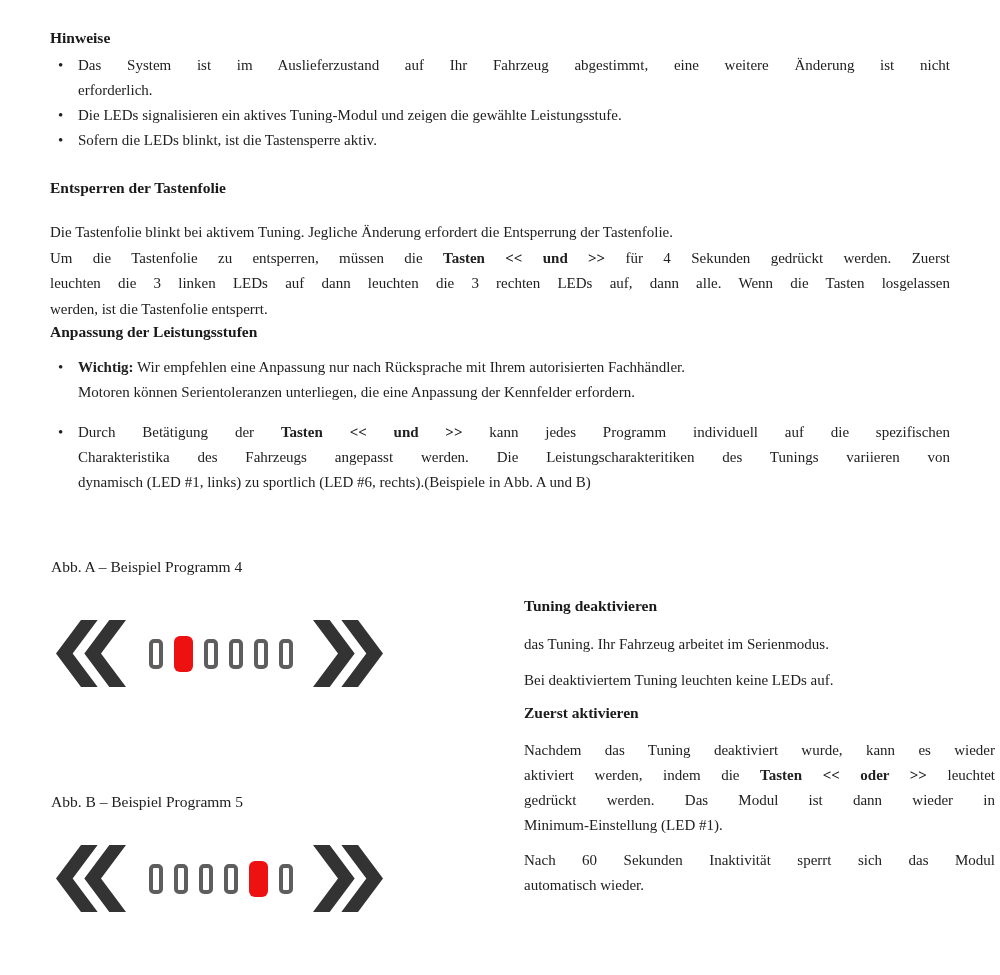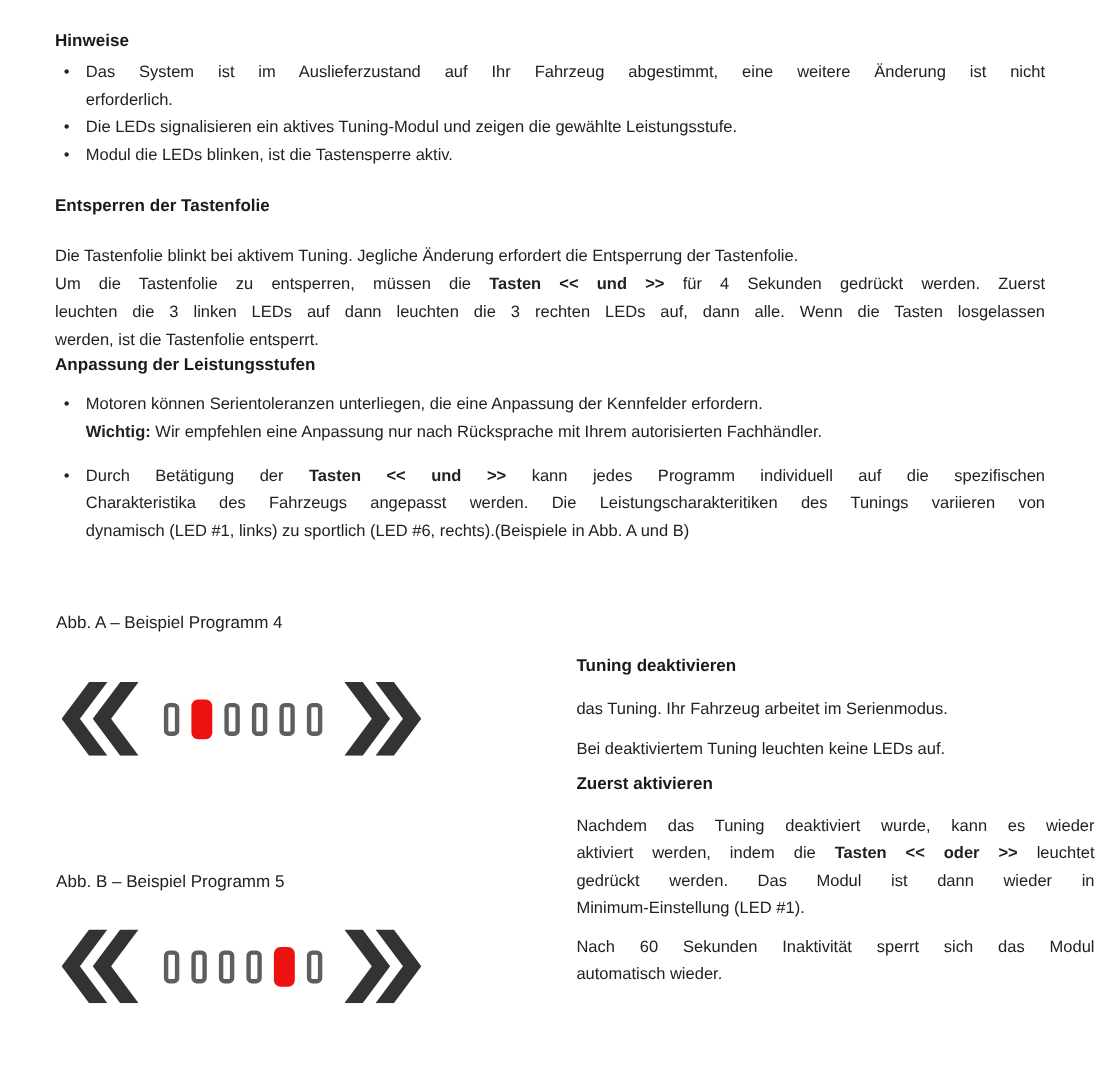--- a/index.html
+++ b/index.html
@@ -1,18 +1,18 @@
 <!DOCTYPE html>
 <html style="--page_background: #ffffff; --text: #212121; --chevron_dark: #333333; --led_outline: #5e5e5e; --accent_red: #ee1111;"><head>
 <meta charset="utf-8">
 <style>
   html,body { margin:0; padding:0; background:#ffffff; }
   .page {
     position:relative; width:1000px; height:975px; background:var(--page_background,#fff);
-    font-family:Liberation Sans, sans-serif; color:var(--text,#212121); overflow:hidden;border-radius:10px;
+    font-family:Liberation Serif, serif; color:var(--text,#212121); overflow:hidden;border-radius:10px;
   }
   .flow { position:absolute; left:50px; top:28px; width:900px; font-size:15px; }
   h2 { font-size:15.5px; font-weight:bold; line-height:20px; margin:0; color:#1a1a1a; }
   .blist { margin:5px 0 0; padding:0; list-style:none; }
   .blist li { position:relative; padding-left:28px; line-height:25px; }
   .blist li .marker { position:absolute; left:8px; top:0; }
   .blist2 { margin-top:13px; }
   .blist2 li + li { margin-top:15px; }
   .h-entsperren { margin-top:25px; }
   .p-entsperren { margin-top:22px; line-height:25.5px; }
@@ -55,38 +55,38 @@
           <span class="marker">•</span>
           <div class="tline fill"><span>Das System ist im Auslieferzustand auf Ihr Fahrzeug abgestimmt, eine weitere Änderung ist nicht</span></div>
           <div class="tline"><span>erforderlich.</span></div>
         </li>
         <li>
           <span class="marker">•</span>
           <div class="tline"><span>Die LEDs signalisieren ein aktives Tuning-Modul und zeigen die gewählte Leistungsstufe.</span></div>
         </li>
         <li>
           <span class="marker">•</span>
-          <div class="tline"><span>Modul die LEDs blinken, ist die Tastensperre aktiv.</span></div>
+          <div class="tline"><span>Sofern die LEDs blinkt, ist die Tastensperre aktiv.</span></div>
         </li>
       </ul>
 
     <h2 class="h-entsperren">Entsperren der Tastenfolie</h2>
     <div class="para p-entsperren">
         <div class="tline"><span>Die Tastenfolie blinkt bei aktivem Tuning. Jegliche Änderung erfordert die Entsperrung der Tastenfolie.</span></div>
         <div class="tline fill"><span>Um die Tastenfolie zu entsperren, müssen die </span><b>Tasten &lt;&lt; und &gt;&gt;</b><span> für 4 Sekunden gedrückt werden. Zuerst</span></div>
         <div class="tline fill"><span>leuchten die 3 linken LEDs auf dann leuchten die 3 rechten LEDs auf, dann alle. Wenn die Tasten losgelassen</span></div>
         <div class="tline"><span>werden, ist die Tastenfolie entsperrt.</span></div>
       </div>
 
     <h2 class="h-anpassung">Anpassung der Leistungsstufen</h2>
     <ul class="blist blist2">
         <li>
           <span class="marker">•</span>
+          <div class="tline"><b>Wichtig:</b><span> Wir empfehlen eine Anpassung nur nach Rücksprache mit Ihrem autorisierten Fachhändler.</span></div>
           <div class="tline"><span>Motoren können Serientoleranzen unterliegen, die eine Anpassung der Kennfelder erfordern.</span></div>
-          <div class="tline"><b>Wichtig:</b><span> Wir empfehlen eine Anpassung nur nach Rücksprache mit Ihrem autorisierten Fachhändler.</span></div>
         </li>
         <li>
           <span class="marker">•</span>
           <div class="tline fill"><span>Durch Betätigung der </span><b>Tasten &lt;&lt; und &gt;&gt;</b><span> kann jedes Programm individuell auf die spezifischen</span></div>
           <div class="tline fill"><span>Charakteristika des Fahrzeugs angepasst werden. Die Leistungscharakteritiken des Tunings variieren von</span></div>
           <div class="tline"><span>dynamisch (LED #1, links) zu sportlich (LED #6, rechts).(Beispiele in Abb. A und B)</span></div>
         </li>
       </ul>
   </div>
 

